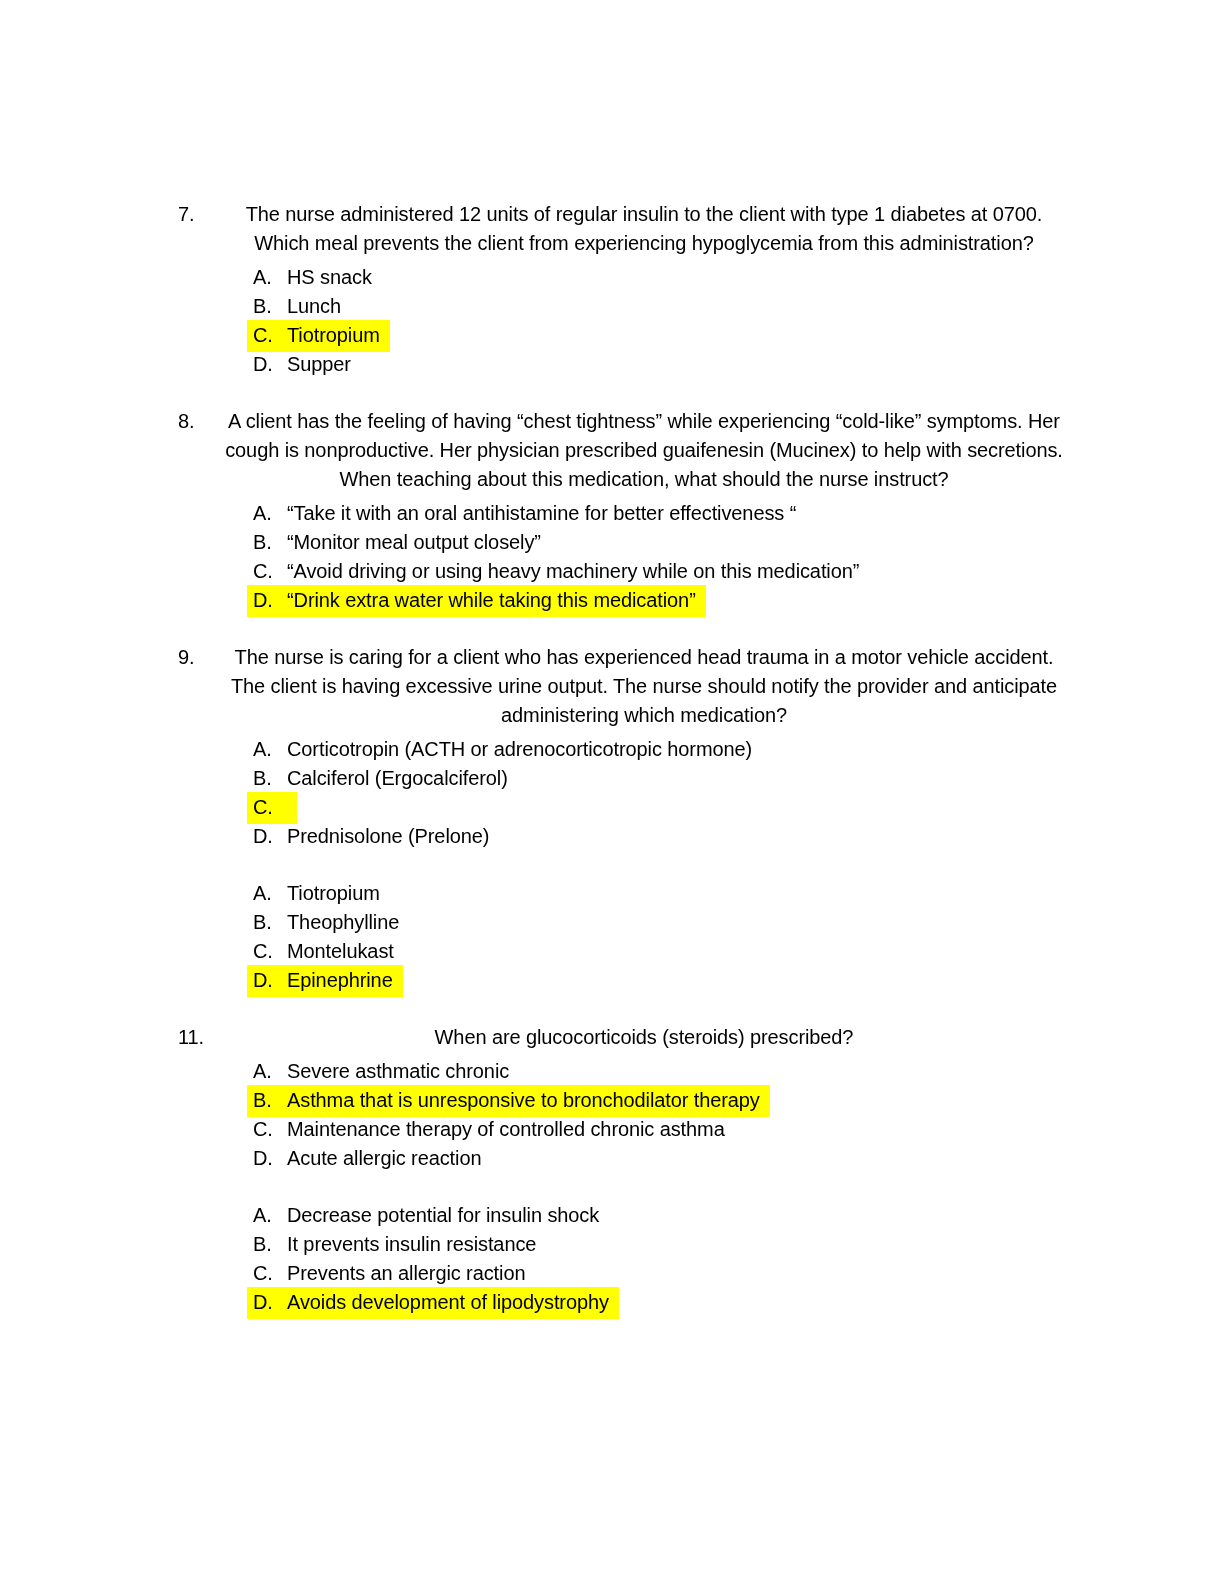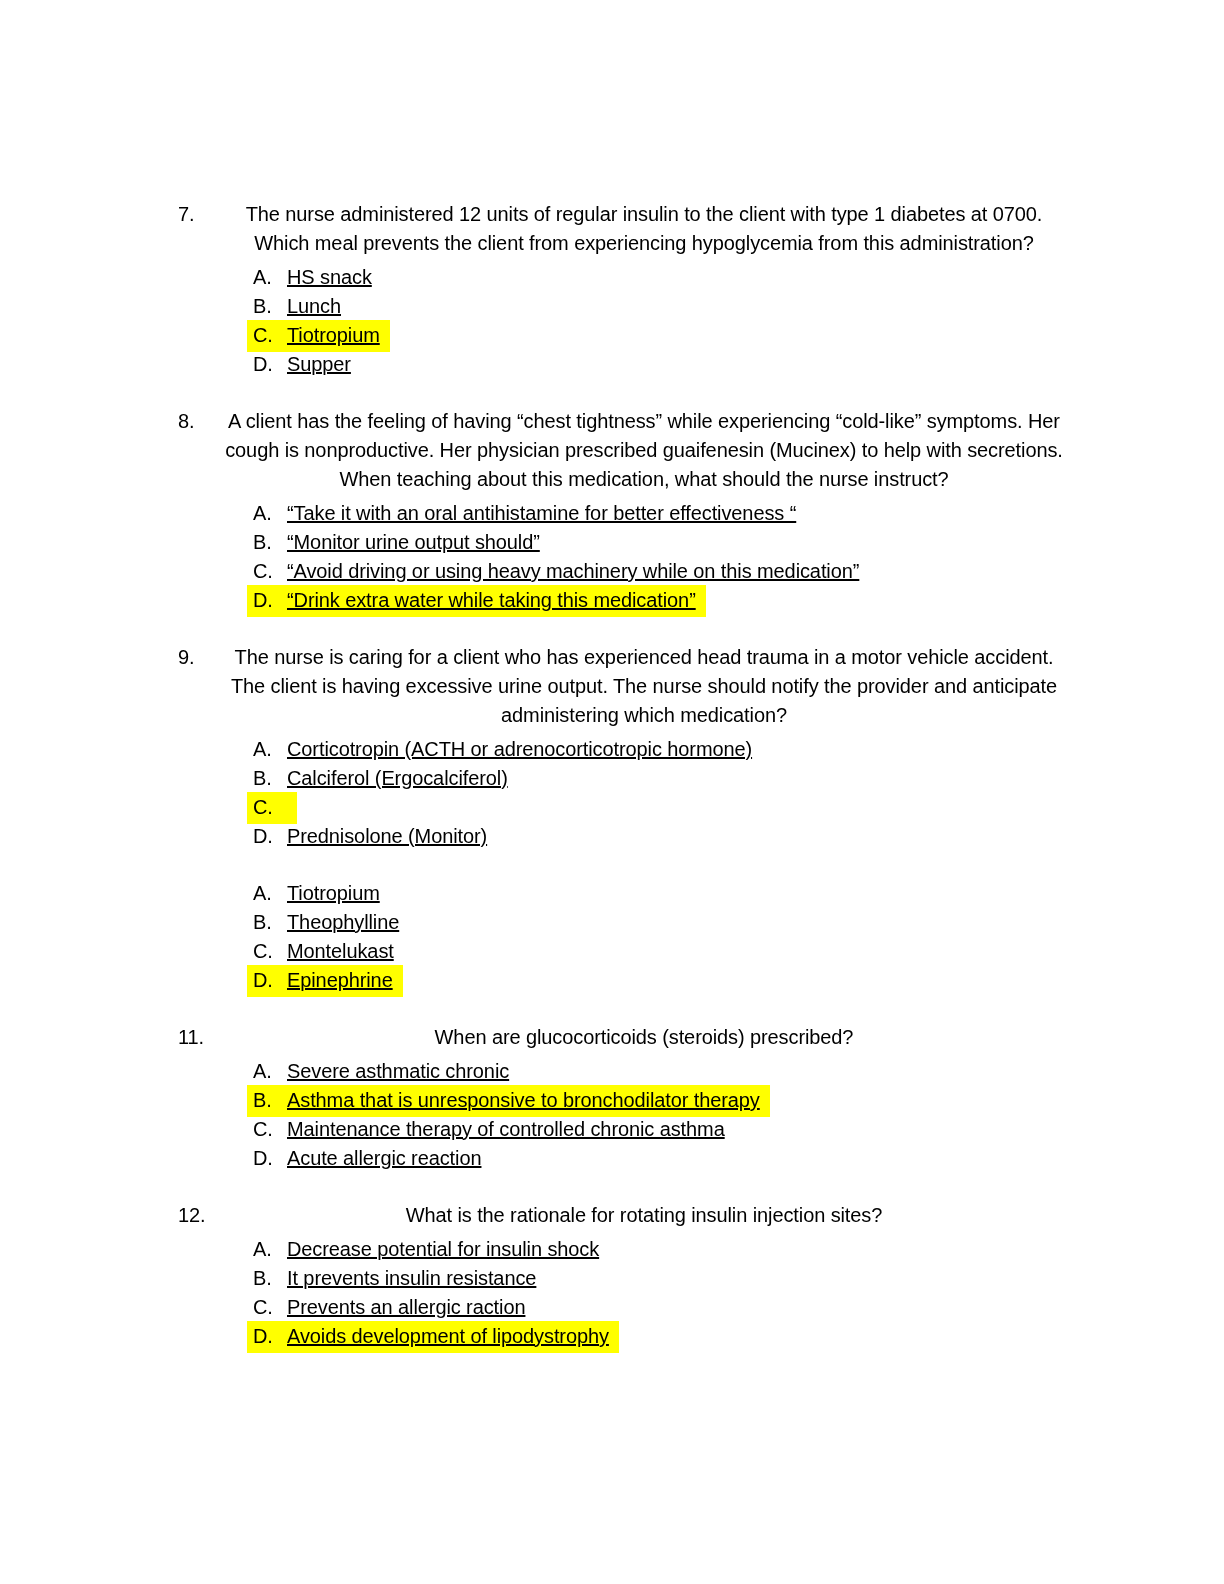--- a/index.html
+++ b/index.html
@@ -48,21 +48,20 @@
     background: var(--hl, #ffff00);
     padding: 1px 10px 2px 6px;
     margin: -1px 0 -2px -6px;
   }
   .opt-letter {
     width: 34px;
     flex-shrink: 0;
   }
   .opt-text {
     white-space: pre-wrap;
-    text-decoration: underline;
   }
 </style>
 </head>
 <body style="background: rgb(255, 255, 255); color: rgb(0, 0, 0);">
 
 <div class="page">
   <div class="content">
   <section class="question">
     <div class="q-row">
       <span class="q-num">7.</span>
@@ -108,21 +107,21 @@
   <div class="option">
     <span class="option-inner">
       <span class="opt-letter">A.</span>
       <span class="opt-text">“Take it with an oral antihistamine for better effectiveness “</span>
     </span>
   </div>
 
   <div class="option">
     <span class="option-inner">
       <span class="opt-letter">B.</span>
-      <span class="opt-text">“Monitor urine output should”</span>
+      <span class="opt-text">“Monitor meal output closely”</span>
     </span>
   </div>
 
   <div class="option">
     <span class="option-inner">
       <span class="opt-letter">C.</span>
       <span class="opt-text">“Avoid driving or using heavy machinery while on this medication”</span>
     </span>
   </div>
 
@@ -157,21 +156,21 @@
 
   <div class="option">
     <span class="option-inner hl">
       <span class="opt-letter">C.</span>
     </span>
   </div>
 
   <div class="option">
     <span class="option-inner">
       <span class="opt-letter">D.</span>
-      <span class="opt-text">Prednisolone (Monitor)</span>
+      <span class="opt-text">Prednisolone (Prelone)</span>
     </span>
   </div>
 </div>
   </section>
 
   <section class="question">
     <div class="options">
   <div class="option">
     <span class="option-inner">
       <span class="opt-letter">A.</span>
@@ -232,24 +231,20 @@
   <div class="option">
     <span class="option-inner">
       <span class="opt-letter">D.</span>
       <span class="opt-text">Acute allergic reaction</span>
     </span>
   </div>
 </div>
   </section>
 
   <section class="question">
-    <div class="q-row">
-      <span class="q-num">12.</span>
-      <div class="q-text">What is the rationale for rotating insulin injection sites?</div>
-    </div>
     <div class="options">
   <div class="option">
     <span class="option-inner">
       <span class="opt-letter">A.</span>
       <span class="opt-text">Decrease potential for insulin shock</span>
     </span>
   </div>
 
   <div class="option">
     <span class="option-inner">

